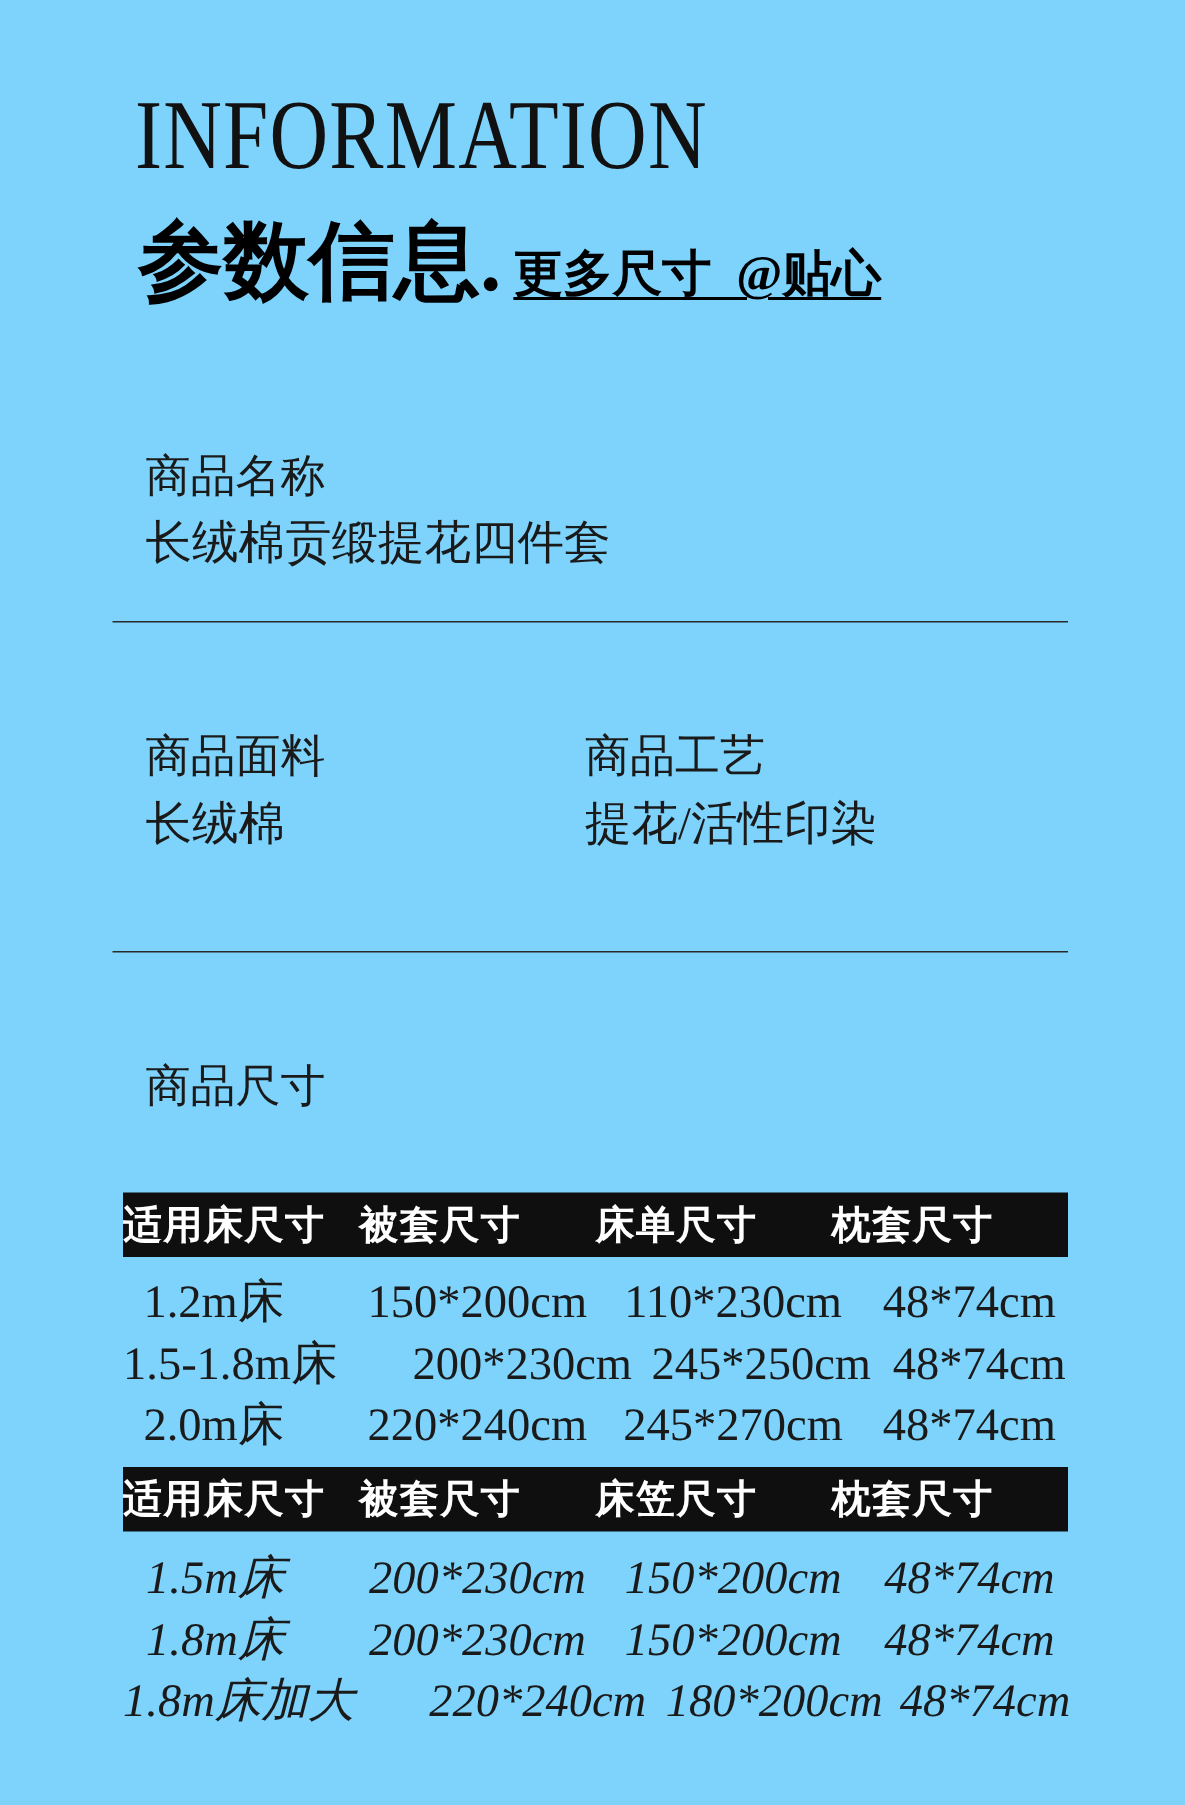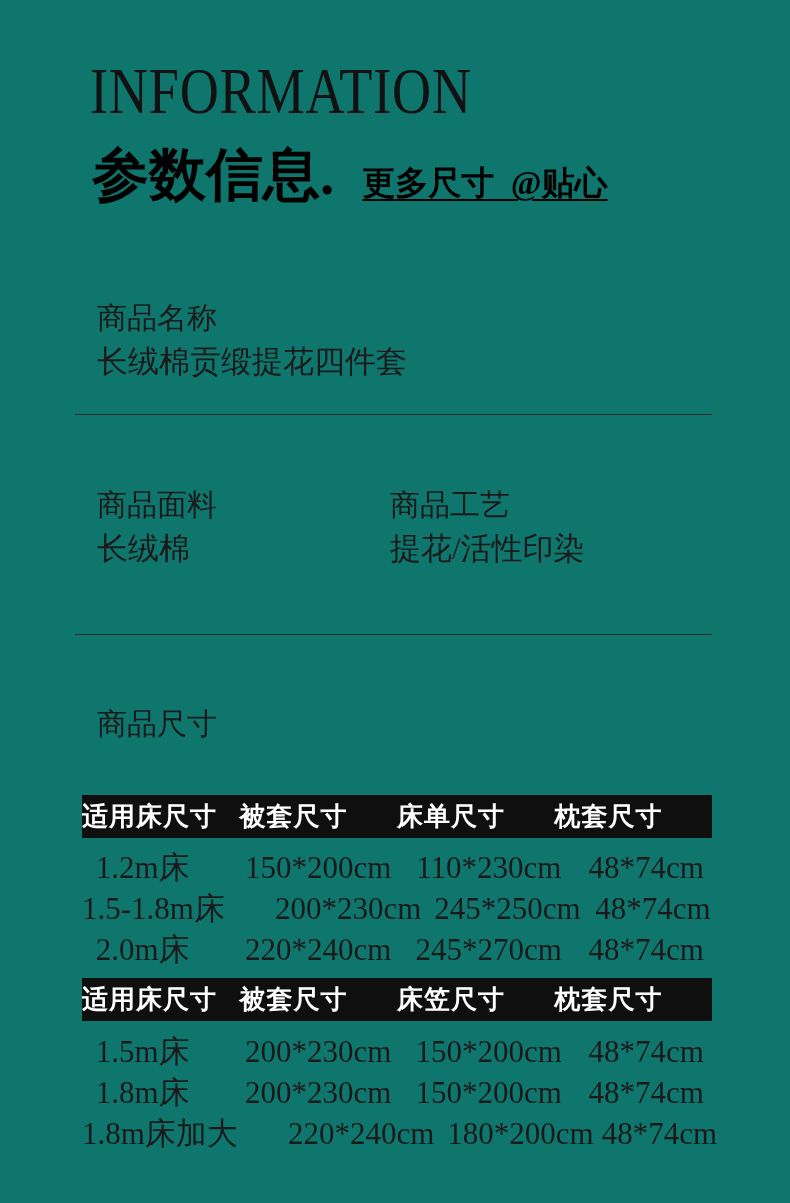--- a/index.html
+++ b/index.html
@@ -1,20 +1,20 @@
 <!DOCTYPE html>
 <html><head>
 <meta charset="utf-8">
 <style>
   html, body { margin: 0; padding: 0; background: #ffffff; }
   .page {
     position: relative;
     width: 790px;
     height: 1203px;
-    background: #0f766e;
+    background: #7dd3fc;
     color: #1a1a1a;
     font-family: "Liberation Serif", "DejaVu Serif", serif;
     overflow: hidden;
   }
   .title-en {
     position: absolute;
     left: 90px;
     top: 58px;
     font-size: 66px;
     line-height: 1;
@@ -35,21 +35,21 @@
   .title-cn {
     font-size: 57px;
     font-weight: 700;
     line-height: 1.15;
     color: #000;
     text-align: right;
   }
   .subtitle {
     font-size: 33px;
     font-weight: 700;
-    margin-left: 28px;
+    margin-left: 8px;
     white-space: pre;
     text-decoration: underline;
     text-decoration-thickness: 2px;
     text-underline-offset: 5px;
     color: #000;
   }
   .label   { font-size: 30px; line-height: 1.1; }
   .value   { font-size: 31px; line-height: 1.1; margin-top: 11px; }
   .sec-name  { position: absolute; left: 97px; top: 301px; }
   .sec-two   { position: absolute; left: 0; top: 488px; width: 634px; height: 90px; }
@@ -77,21 +77,21 @@
   }
   .th {
     text-align: left;
     color: #ffffff;
     font-size: 26px;
     font-weight: 700;
     letter-spacing: 1px;
     white-space: nowrap;
   }
   .tbody-1 { margin-top: 9px; }
-  .tbody-2 { margin-top: 10px; }
+  .tbody-2 { margin-top: 10px; font-style: italic; }
   .trow {
     display: grid;
     grid-template-columns: repeat(4, 1fr);
     align-items: center;
     height: 41px;
     font-size: 31px;
   }
   .td { text-align: center; white-space: nowrap; }
   .td.first {
     display: flex;

